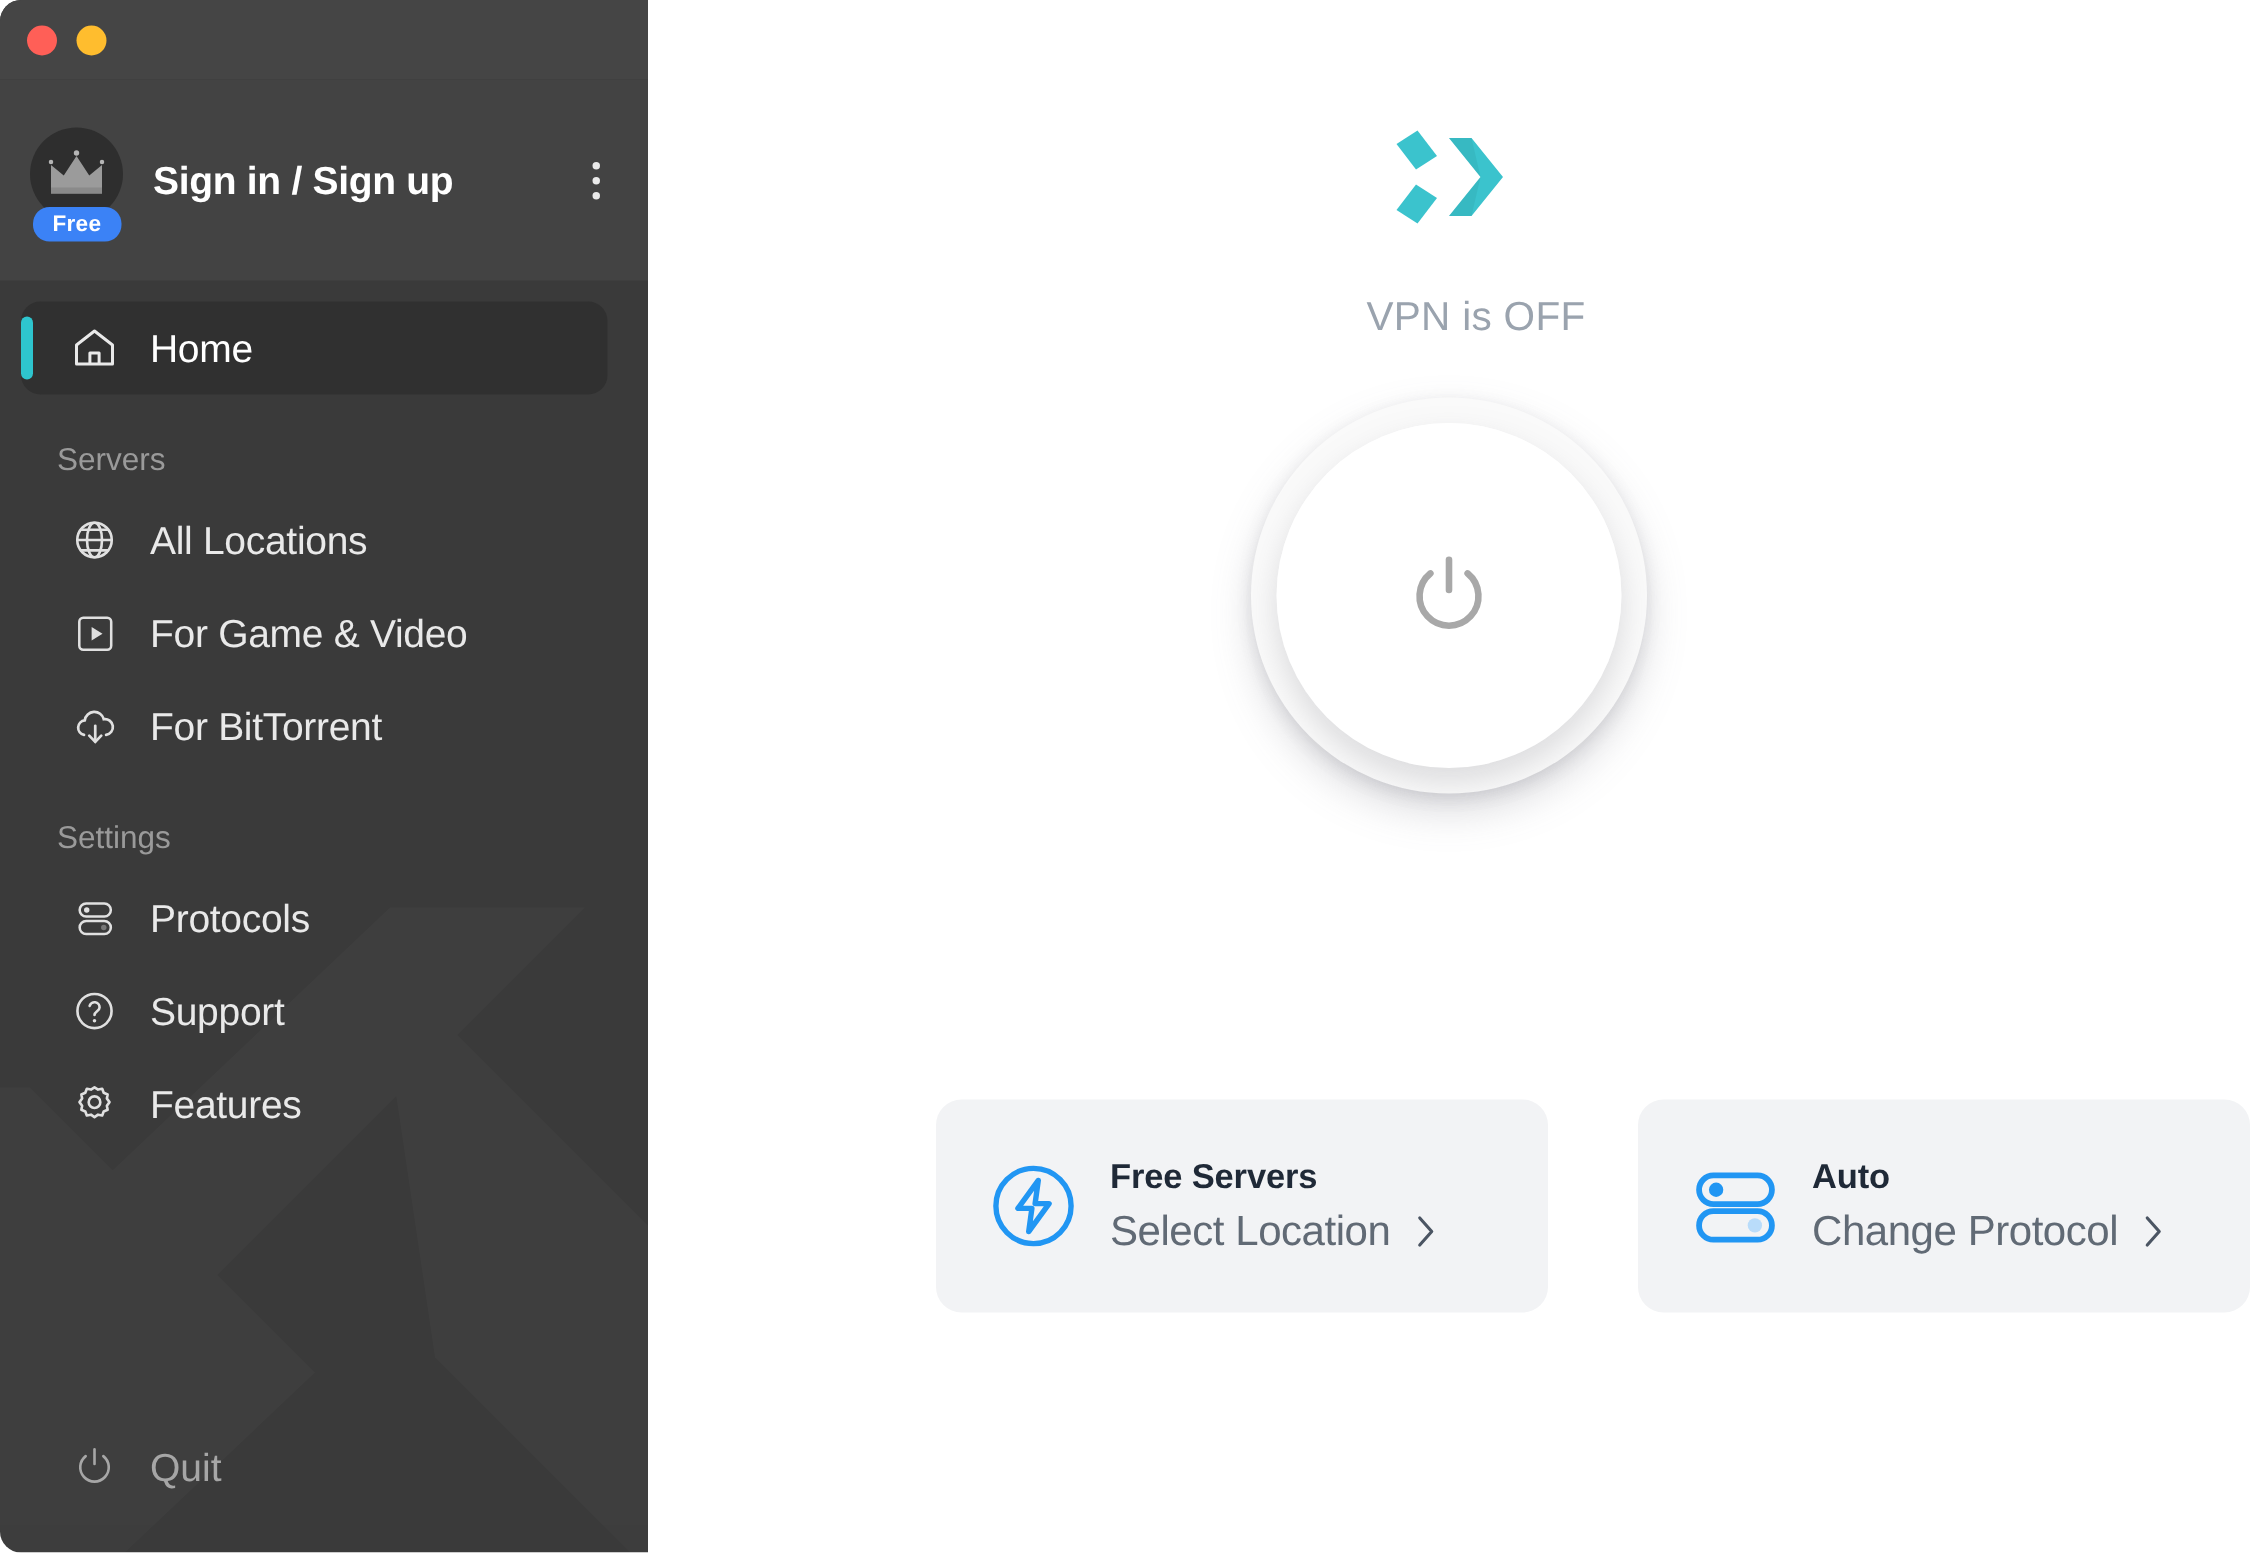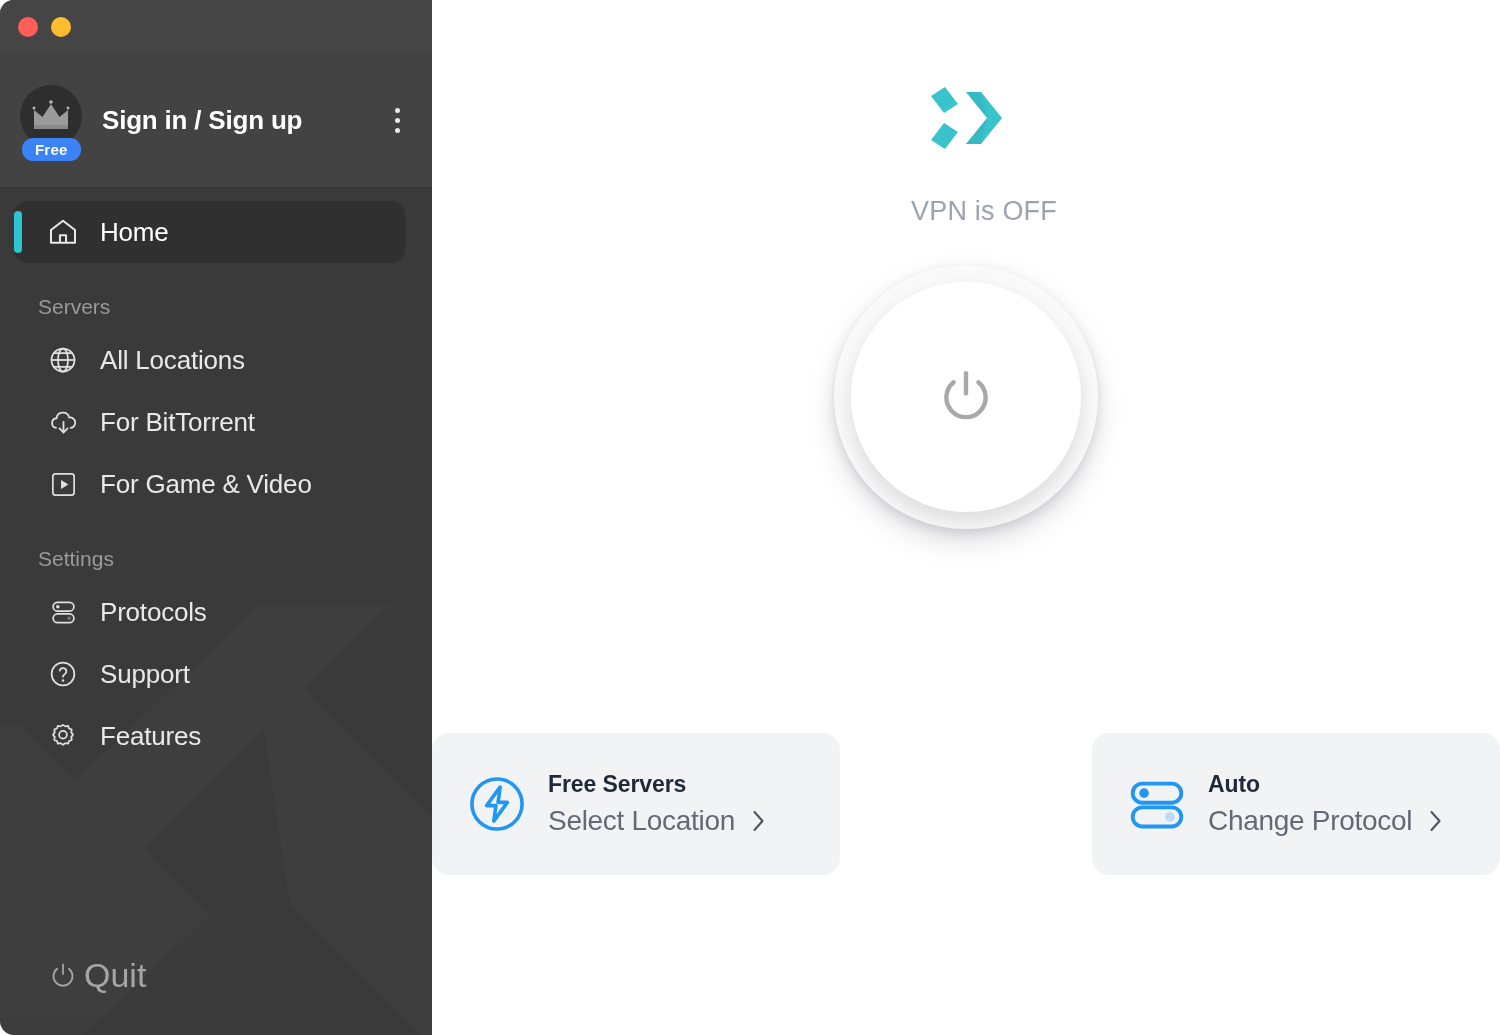--- a/index.html
+++ b/index.html
@@ -110,21 +110,21 @@
   .nav-group{ margin-top:6px; }
 
   .quit-row{
     position:absolute; left:0; bottom:40px;
     width:100%;
     display:flex; align-items:center;
     padding-left:46px;
     cursor:pointer;
   }
   .quit-row .ic{ width:34px; height:34px; display:flex; align-items:center; justify-content:center; }
-  .quit-row .lb{ margin-left:4px; color:#a6a6a6; font-size:34px; }
+  .quit-row .lb{ margin-left:20px; color:#a6a6a6; font-size:26px; }
 
   
   .main{
     position:relative;
     flex:1; height:1035px;
     background:#ffffff;
   }
   .logo-x{
     position:absolute; left:50%; top:82px;
     transform:translateX(-50%);
@@ -156,21 +156,21 @@
     background:#ffffff;
     box-shadow:0 9px 20px rgba(130,130,140,.26),
                inset 0 1px 2px rgba(255,255,255,.9);
     display:flex; align-items:center; justify-content:center;
     cursor:pointer;
   }
 
   .cards{
     position:absolute; left:0; bottom:160px;
     width:100%;
-    display:flex; justify-content:space-between;
+    display:flex; justify-content:flex-end;
     gap:60px;
   }
   .card{
     width:408px; height:142px;
     background:#f2f3f5;
     border-radius:17px;
     display:flex; align-items:center;
     padding-left:32px;
     cursor:pointer;
   }
@@ -252,37 +252,37 @@
               <line x1="2.8" y1="12" x2="21.2" y2="12"></line>
               <line x1="4.2" y1="6.5" x2="19.8" y2="6.5"></line>
               <line x1="4.2" y1="17.5" x2="19.8" y2="17.5"></line>
             </svg>
           </span>
           <span class="lb">All Locations</span>
         </div>
 
         <div class="nav-item">
           <span class="ic">
+            <svg width="29" height="29" viewBox="0 0 24 24" fill="none" stroke="#e0e0e0" stroke-width="1.4">
+              <rect x="3.2" y="3.2" width="17.6" height="17.6" rx="2.2"></rect>
+              <path d="M10 8.3 L16 12 L10 15.7 Z" fill="#e0e0e0" stroke="none"></path>
+            </svg>
+          </span>
+          <span class="lb">For Game &amp; Video</span>
+        </div>
+
+        <div class="nav-item">
+          <span class="ic">
             <svg width="31" height="31" viewBox="0 0 24 24" fill="none" stroke="#e0e0e0" stroke-width="1.4" stroke-linecap="round">
               <path d="M6.2 16.2 A3.8 3.8 0 0 1 6.6 8.7 A5 5 0 0 1 16.4 8.1 A3.9 3.9 0 0 1 17.6 16.2"></path>
               <line x1="12" y1="11.5" x2="12" y2="19.6"></line>
               <path d="M8.9 16.6 L12 19.8 L15.1 16.6"></path>
             </svg>
           </span>
           <span class="lb">For BitTorrent</span>
-        </div>
-
-        <div class="nav-item">
-          <span class="ic">
-            <svg width="29" height="29" viewBox="0 0 24 24" fill="none" stroke="#e0e0e0" stroke-width="1.4">
-              <rect x="3.2" y="3.2" width="17.6" height="17.6" rx="2.2"></rect>
-              <path d="M10 8.3 L16 12 L10 15.7 Z" fill="#e0e0e0" stroke="none"></path>
-            </svg>
-          </span>
-          <span class="lb">For Game &amp; Video</span>
         </div>
       </div>
 
       <div class="nav-group">
         <div class="nav-section">Settings</div>
 
         <div class="nav-item">
           <span class="ic">
             <svg width="29" height="29" viewBox="0 0 24 24" fill="none" stroke="#e0e0e0" stroke-width="1.4">
               <rect x="3.4" y="3.6" width="17.2" height="7.2" rx="3.6"></rect>

